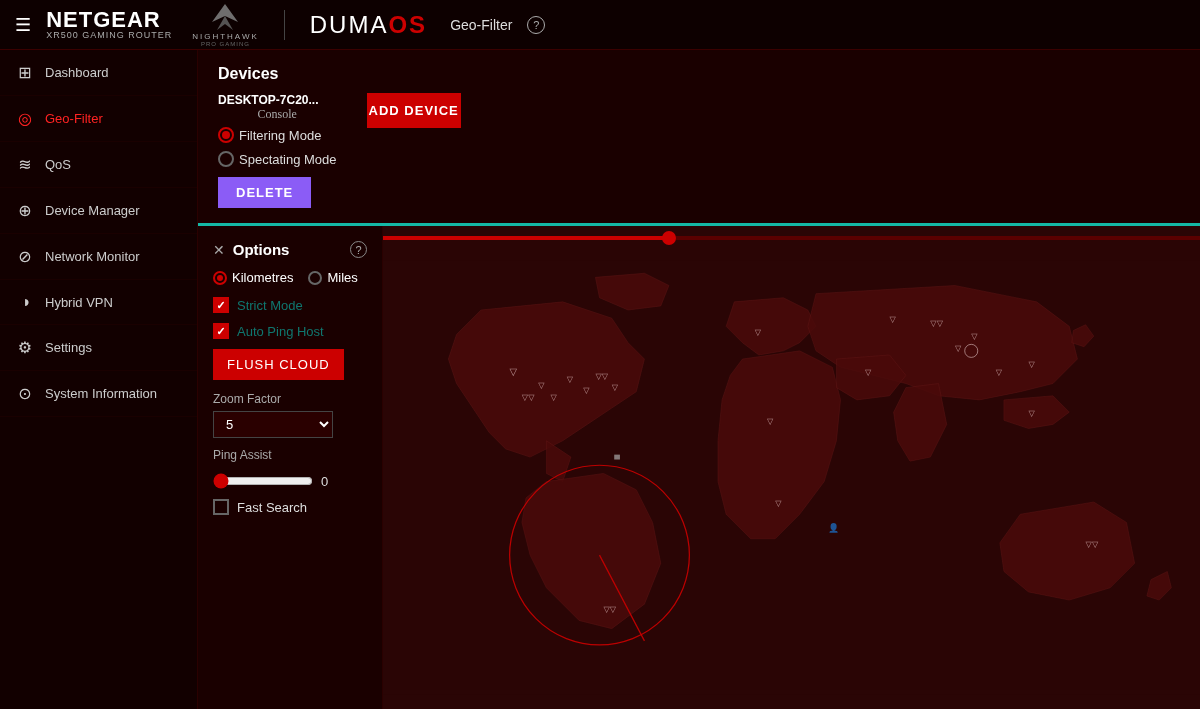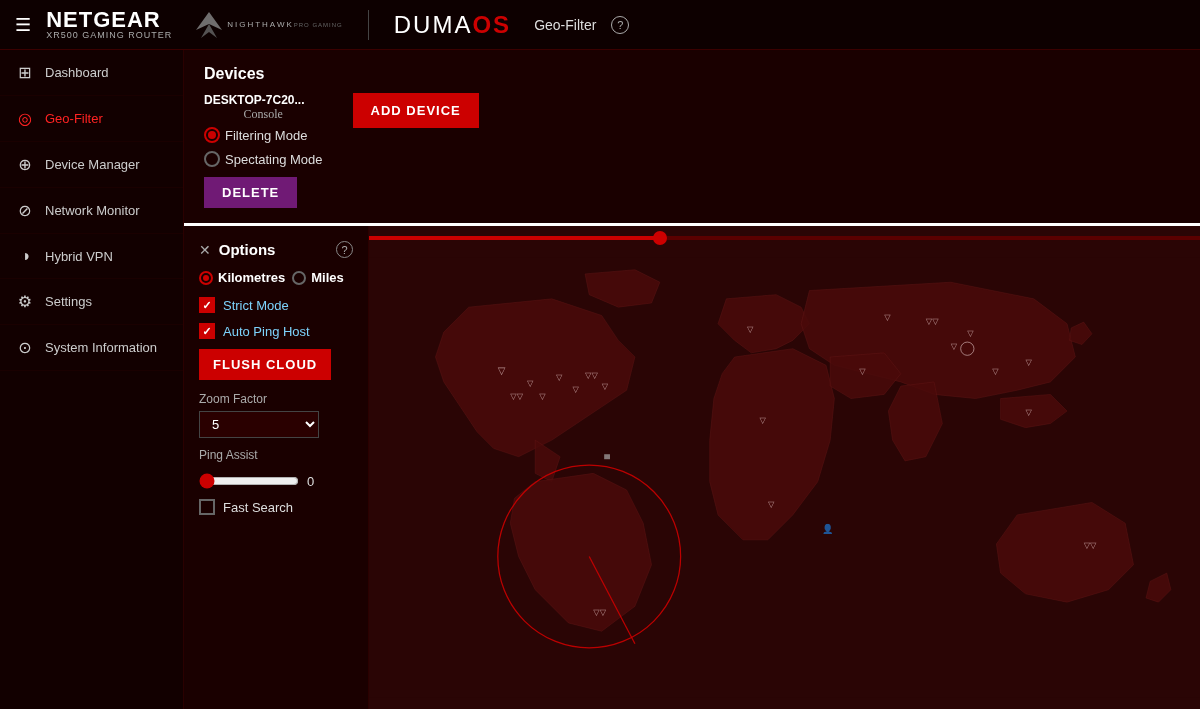--- a/index.html
+++ b/index.html
@@ -19,34 +19,34 @@
     .hamburger { color: #fff; font-size: 18px; cursor: pointer; }
     .brand-logo {
       display: flex;
       flex-direction: column;
       line-height: 1;
     }
     .brand-netgear { font-size: 22px; font-weight: 900; color: #fff; letter-spacing: 1px; }
     .brand-model { font-size: 9px; color: #aaa; letter-spacing: 1px; }
     .nighthawk-logo {
       display: flex;
-      flex-direction: row;
+      flex-direction: column;
       align-items: center;
       margin-left: 5px;
     }
     .divider-v { width: 1px; height: 30px; background: #444; margin: 0 10px; }
     .duma-os-red { color: #cc0000; font-weight: 700; }
     .help-icon { color: #aaa; font-size: 14px; cursor: pointer; border: 1px solid #aaa; border-radius: 50%; width: 18px; height: 18px; display: flex; align-items: center; justify-content: center; font-size: 11px; }
 
     
     .main { display: flex; flex: 1; overflow: hidden; }
 
     
     .sidebar {
-      width: 184px;
+      width: 198px;
       background: #120000;
       flex-shrink: 0;
       display: flex;
       flex-direction: column;
       border-right: 1px solid #2a0000;
       text-align: center;
     }
     .sidebar-item {
       display: flex;
       align-items: center;
@@ -61,46 +61,46 @@
     .sidebar-item.active .sidebar-icon { color: #ff2222; }
     .sidebar-icon { font-size: 16px; width: 20px; text-align: center; flex-shrink: 0; }
 
     
     .content { flex: 1; display: flex; flex-direction: column; overflow: hidden; }
 
     
     .devices-panel {
       background: #1a0000;
       padding: 15px 20px;
-      border-bottom: 3px solid #ffffff;
+      border-bottom: 3px solid #14b8a6;
       flex-shrink: 0;
     }
     .devices-title { font-size: 16px; font-weight: bold; color: #fff; margin-bottom: 10px; }
     .device-row { display: flex; align-items: flex-start; gap: 30px; }
     .device-info { }
     .device-name { font-size: 12px; font-weight: bold; color: #fff; }
     .device-type { font-size: 12px; color: #aaa; text-align: center; font-family: Liberation Serif, serif; }
     .radio-group { display: flex; flex-direction: column; gap: 8px; margin-top: 5px; }
     .radio-item { display: flex; align-items: center; gap: 5px; font-size: 13px; color: #ddd; }
     .radio-dot { width: 16px; height: 16px; border-radius: 50%; border: 2px solid #cc0000; display: flex; align-items: center; justify-content: center; flex-shrink: 0; }
     .radio-dot.active::after { content: ''; width: 8px; height: 8px; background: #cc0000; border-radius: 50%; }
     .radio-dot.inactive { border-color: #666; }
     .btn-add-device {
       background: #cc0000;
       color: #fff;
       border: none;
-      padding: 10px 18px;
+      padding: 10px 2px;
       font-size: 13px;
       font-weight: bold;
       cursor: pointer;
       letter-spacing: 1px;
       align-self: flex-start;
     }
     .btn-delete {
-      background: #701a75;
+      background: #8b5cf6;
       color: #fff;
       border: none;
       padding: 8px 18px;
       font-size: 13px;
       font-weight: bold;
       cursor: pointer;
       letter-spacing: 1px;
       margin-top: 10px;
     }
 
@@ -114,38 +114,38 @@
       padding: 15px;
       flex-shrink: 0;
       border-right: 1px solid #2a0000;
       z-index: 10;
     }
     .options-header { display: flex; align-items: center; justify-content: space-between; margin-bottom: 12px; }
     .options-title { font-size: 15px; font-weight: bold; color: #fff; }
     .close-icon { color: #aaa; font-size: 14px; cursor: pointer; }
     .help-circle { color: #aaa; font-size: 11px; border: 1px solid #888; border-radius: 50%; width: 17px; height: 17px; display: flex; align-items: center; justify-content: center; cursor: pointer; }
 
-    .unit-row { display: flex; align-items: center; gap: 7px; margin-bottom: 12px; font-size: 13px; font-weight: bold; }
+    .unit-row { display: flex; align-items: center; gap: 15px; margin-bottom: 12px; font-size: 13px; }
     .radio-unit { display: flex; align-items: center; gap: 5px; cursor: pointer; }
     .radio-sm { width: 14px; height: 14px; border-radius: 50%; border: 2px solid #cc0000; display: flex; align-items: center; justify-content: center; flex-shrink: 0; }
     .radio-sm.active::after { content: ''; width: 6px; height: 6px; background: #cc0000; border-radius: 50%; }
     .radio-sm.inactive { border-color: #666; }
 
-    .checkbox-item { display: flex; align-items: center; gap: 8px; margin-bottom: 10px; font-size: 13px; color: #7dd3fc; cursor: pointer; }
+    .checkbox-item { display: flex; align-items: center; gap: 8px; margin-bottom: 10px; font-size: 13px; color: #0f766e; cursor: pointer; }
     .checkbox-box { width: 16px; height: 16px; background: #cc0000; border: none; display: flex; align-items: center; justify-content: center; flex-shrink: 0; }
     .checkbox-box::after { content: '✓'; color: #fff; font-size: 11px; font-weight: bold; }
     .checkbox-unchecked { width: 16px; height: 16px; background: transparent; border: 2px solid #666; flex-shrink: 0; }
 
     .btn-flush {
       background: #cc0000;
       color: #fff;
       border: none;
       padding: 8px 14px;
       font-size: 13px;
-      font-weight: bold;
+      font-weight: normal;
       cursor: pointer;
       letter-spacing: 1px;
       margin-bottom: 12px;
     }
 
     .zoom-section { margin-bottom: 10px; }
     .zoom-label { font-size: 12px; color: #aaa; margin-bottom: 5px; }
     .zoom-select-wrap { display: flex; align-items: center; gap: 5px; }
     .zoom-select {
       background: #2a0000;
@@ -238,20 +238,24 @@
 <div class="main">
 
   <div class="sidebar">
     <div class="sidebar-item">
       <span class="sidebar-icon icon-dashboard"></span>
       <span>Dashboard</span>
     </div>
     <div class="sidebar-item active">
       <span class="sidebar-icon icon-geo" style="color:#ff2222;"></span>
       <span style="color:#ff2222;">Geo-Filter</span>
+    </div>
+    <div class="sidebar-item">
+      <span class="sidebar-icon icon-qos"></span>
+      <span>QoS</span>
     </div>
     <div class="sidebar-item">
       <span class="sidebar-icon icon-device"></span>
       <span>Device Manager</span>
     </div>
     <div class="sidebar-item">
       <span class="sidebar-icon icon-network"></span>
       <span>Network Monitor</span>
     </div>
     <div class="sidebar-item">

